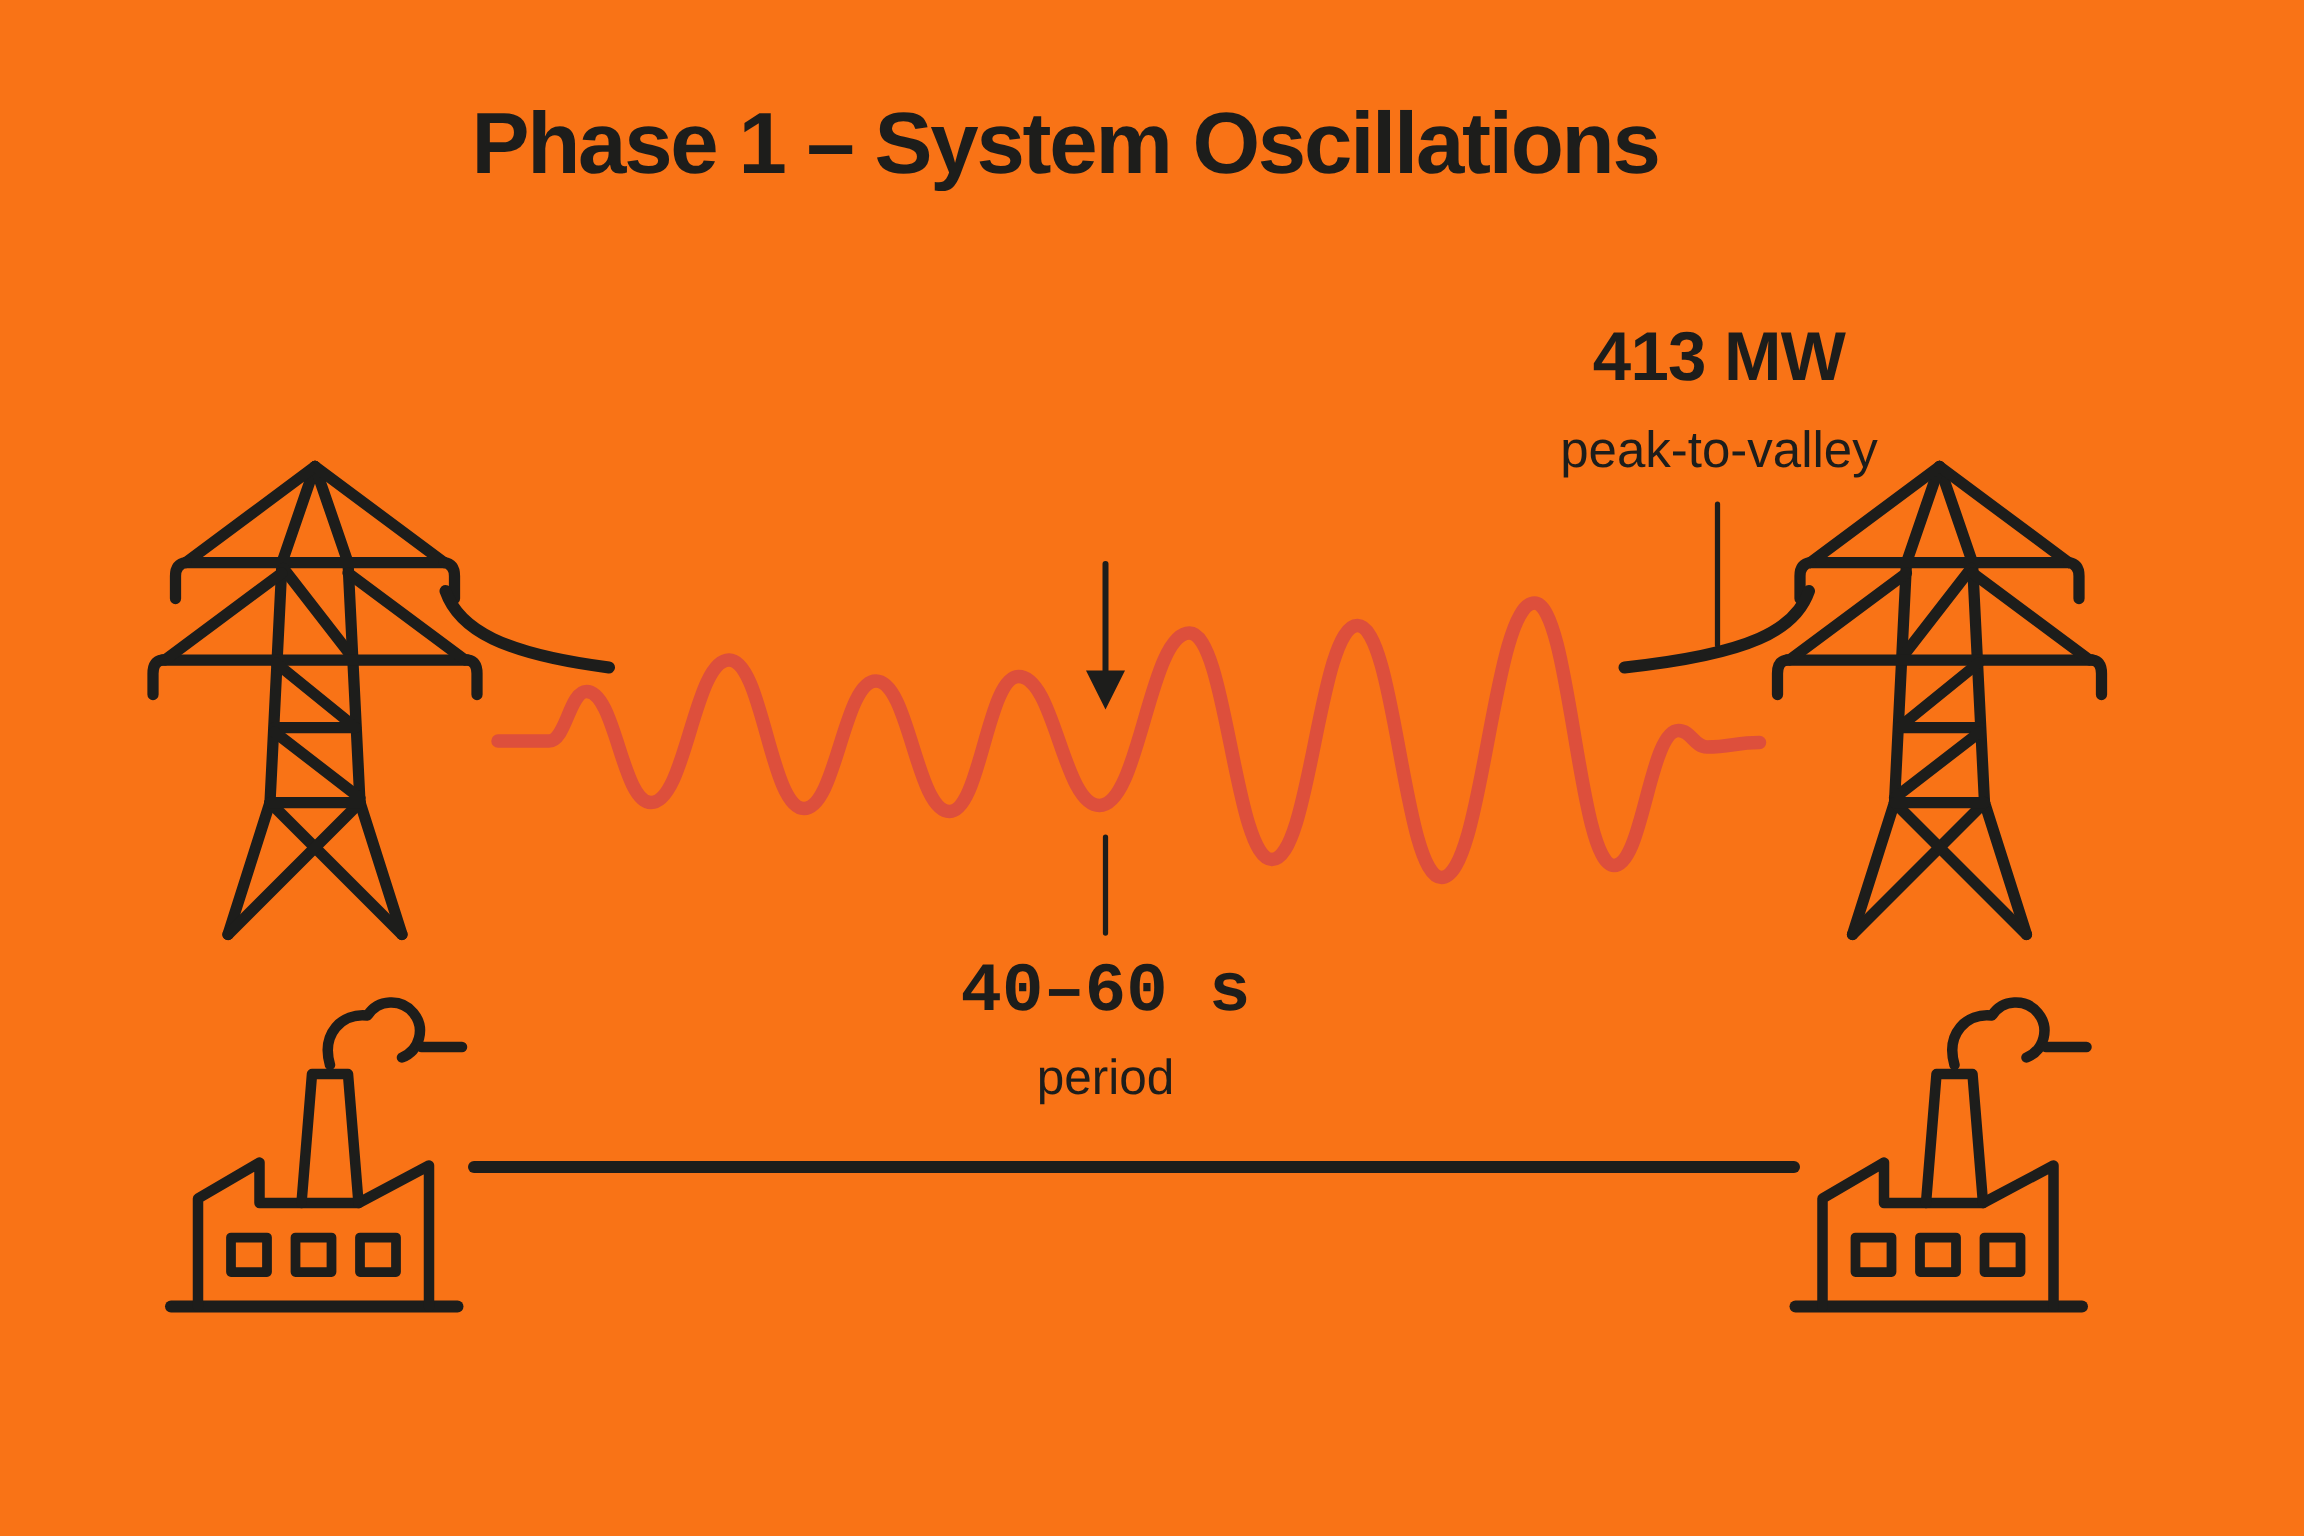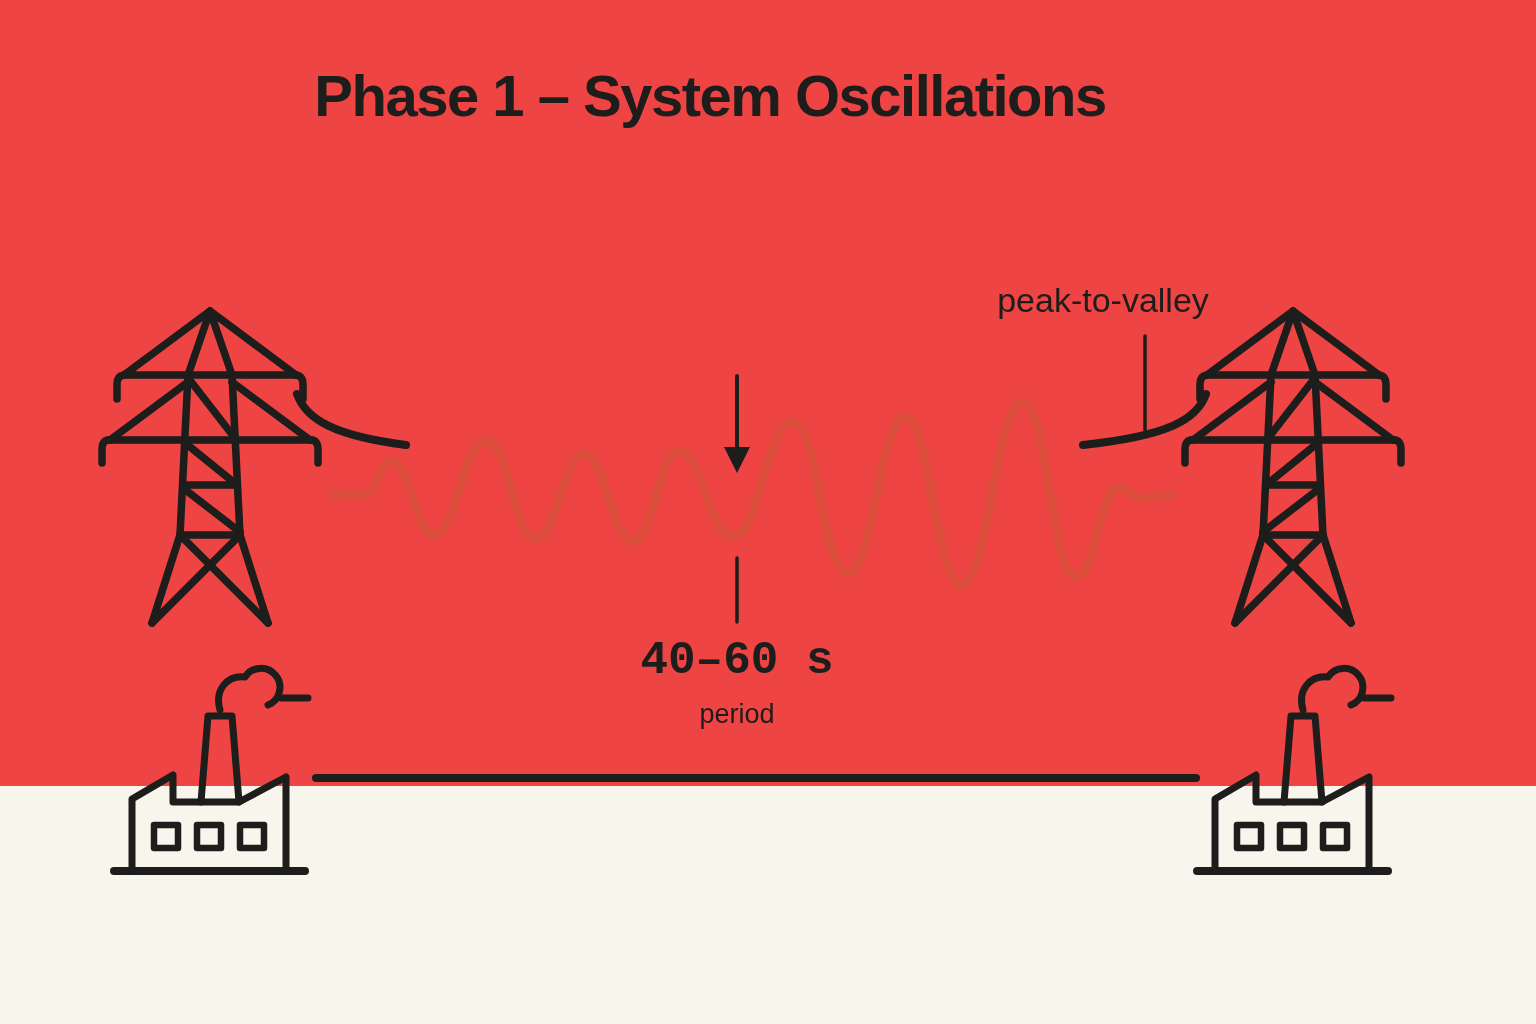--- a/index.html
+++ b/index.html
@@ -4,44 +4,44 @@
 <style>
   * { margin: 0; padding: 0; box-sizing: border-box; }
   html, body { width: 1536px; height: 1024px; overflow: hidden; }
   body {
     font-family: "Liberation Sans", "DejaVu Sans", sans-serif;
     background: #f8f5ec;
   }
   .canvas {
     position: relative;
     width: 1536px;
-    height: 786px;
-    background: #ef4444;
+    height: 1024px;
+    background: #f97316;
   }
   .diagram-svg {
     position: absolute;
     left: 0; top: 0;
     width: 1536px; height: 1024px;
   }
   .txt { position: absolute; color: #1d1d1b; text-align: center; line-height: 1.1; }
   .title {
     left: 0; top: 64px; width: 1420px;
     font-size: 58px; font-weight: bold; letter-spacing: -1.5px;
   }
   .label-box {
     position: absolute;
     left: 556px; top: 254px; width: 360px; height: 118px;
     background: #dcdbd1; border-radius: 22px;
     display: flex; align-items: center; justify-content: center;
     font-size: 42px; color: #1d1d1b;
   }
   .mw-value   { left: 996px; top: 212px; width: 300px; font-size: 46px; font-weight: bold; letter-spacing: -0.5px; }
-  .mw-caption { left: 953px; top: 282px; width: 300px; font-size: 34px; }
+  .mw-caption { left: 996px; top: 282px; width: 300px; font-size: 34px; }
   .period-value   { left: 587px; top: 636px; width: 300px; font-size: 46px; font-weight: bold; font-family: Liberation Mono, monospace; }
-  .period-caption { left: 587px; top: 700px; width: 300px; font-size: 27px; }
+  .period-caption { left: 587px; top: 700px; width: 300px; font-size: 33px; }
   .ink-stroke { stroke: #1d1d1b; fill: none; stroke-linecap: round; stroke-linejoin: round; }
 </style>
 </head>
 <body>
 
 <div class="canvas">
 
   <svg class="diagram-svg" viewBox="0 0 1536 1024">
     <defs>
 
@@ -114,18 +114,19 @@
     </g>
 
     <g transform="translate(1188,652)">
       <use href="#factory"></use>
     </g>
   </svg>
 
   <div class="txt title">Phase 1 – System Oscillations</div>
 
 
+  <div class="txt mw-value">413 MW</div>
   <div class="txt mw-caption">peak-to-valley</div>
 
   <div class="txt period-value">40–60 s</div>
   <div class="txt period-caption">period</div>
 
 </div>
 
 </body></html>

